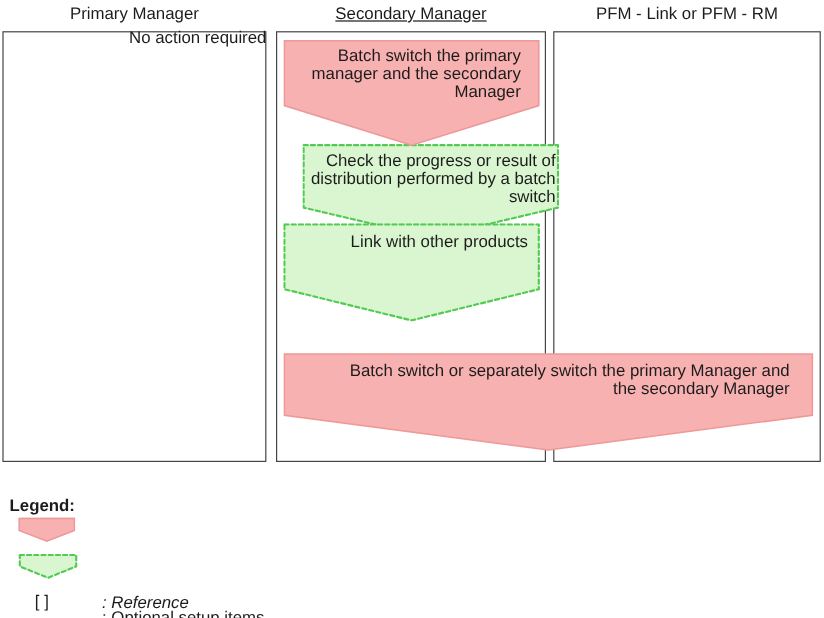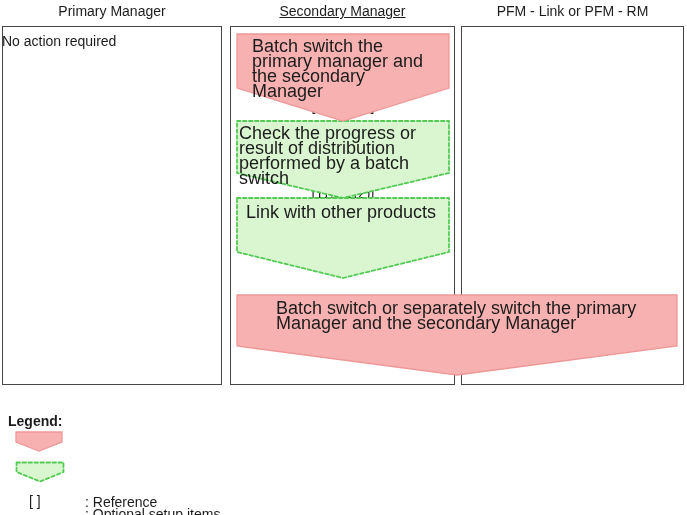--- a/index.html
+++ b/index.html
@@ -8,31 +8,31 @@
 
   .col-header {
     position:absolute; top:3px; font-size:14px; line-height:17px;
     text-align:center; white-space:nowrap;
   }
   .col-box {
     position:absolute; top:26px; height:359px; box-sizing:border-box;
     border:1.5px solid #454545; background:#ffffff; z-index:1;
   }
   .note {
-    position:absolute; top:33px; font-size:14px; line-height:16px;
-    text-align:left; z-index:2;
+    position:absolute; top:23px; font-size:14px; line-height:16px;
+    text-align:right; z-index:2;
   }
 
   .arrow { position:absolute; }
   .arrow.required { z-index:3; }
   .arrow.optional { z-index:2; }
   .arrow svg { position:absolute; left:0; top:0; display:block; }
   .arrow .txt {
-    position:relative; z-index:1; text-align:left;
-    font-size:18px; line-height:15px;
+    position:relative; z-index:1; text-align:right;
+    font-size:14px; line-height:15px;
   }
   .arrow .ref { text-align:center; font-size:14px; line-height:15px; }
 
   .legend-title { position:absolute; font-size:14px; line-height:16px;font-weight:bold; }
   .legend-icon { position:absolute; }
   .legend-label { position:absolute; font-size:14px; line-height:16px; white-space:nowrap; }
   .legend-bracket { position:absolute; font-size:14px; line-height:16px; }
 </style>
 </head>
 <body>
@@ -50,29 +50,29 @@
   <div class="note" style="left:2px; width:220px;">No action required</div>
 
   <div class="arrow required" style="left:236px; top:33px; width:214px; height:89px;">
     <svg width="214" height="89" viewBox="0 0 214 89">
       <polygon points="1,1 213,1 213,55 107,88 1,55" stroke-width="1.3" fill="#F8B1B1" stroke="#EE9898"></polygon>
     </svg>
     <div class="txt" style="padding:6px 16px 0 16px;">Batch switch the primary manager and the secondary Manager</div>
     <div class="ref">[11.7.2(1)]</div>
   </div>
 
-  <div class="arrow optional" style="left:236px; top:120px; width:214px; height:79px;">
+  <div class="arrow optional" style="left:252px; top:120px; width:214px; height:79px;">
     <svg width="214" height="79" viewBox="0 0 214 79">
       <polygon points="1,1 213,1 213,53 107,78 1,53" stroke-width="1.8" stroke-dasharray="3.5 2.5" stroke-linejoin="round" stroke-linecap="round" fill="#D9F6D0" stroke="#53CB53"></polygon>
     </svg>
     <div class="txt" style="padding:6px 3px 0 3px;">Check the progress or result of distribution performed by a batch switch</div>
     <div class="ref">[11.7.2(2)]</div>
   </div>
 
-  <div class="arrow optional" style="left:236px; top:197px; width:214px; height:82px;">
+  <div class="arrow optional" style="left:236px; top:186px; width:214px; height:82px;">
     <svg width="214" height="82" viewBox="0 0 214 82">
       <polygon points="1,1 213,1 213,55 107,81 1,55" stroke-width="1.8" stroke-dasharray="3.5 2.5" stroke-linejoin="round" stroke-linecap="round" fill="#D9F6D0" stroke="#53CB53"></polygon>
     </svg>
     <div class="txt" style="padding:8px 10px 0 10px;">Link with other products</div>
     <div class="ref">[11.7.2(3)]</div>
   </div>
 
   <div class="arrow required" style="left:236px; top:294px; width:442px; height:82px;">
     <svg width="442" height="82" viewBox="0 0 442 82">
       <polygon points="1,1 441,1 441,52 221,81 1,52" stroke-width="1.3" fill="#F8B1B1" stroke="#EE9898"></polygon>
@@ -86,15 +86,15 @@
   <svg class="legend-icon" style="left:15px; top:431px;" width="48" height="21" viewBox="0 0 48 21">
     <polygon points="1,1 47,1 47,11 24,20 1,11" stroke-width="1.3" fill="#F8B1B1" stroke="#EE9898"></polygon>
   </svg>
 
   <svg class="legend-icon" style="left:15px; top:461px;" width="50" height="22" viewBox="0 0 50 22">
     <polygon points="1.5,1.5 48.5,1.5 48.5,11 25,20.5 1.5,11" stroke-width="1.8" stroke-dasharray="3.5 2.5" stroke-linejoin="round" stroke-linecap="round" fill="#D9F6D0" stroke="#53CB53"></polygon>
   </svg>
   <div class="legend-label" style="left:85px; top:463px;margin-top:43px;">: Optional setup items</div>
 
   <div class="legend-bracket" style="left:29px; top:493px;">[ ]</div>
-  <div class="legend-label" style="left:85px; top:494px;">: Reference</div>
+  <div class="legend-label" style="left:85px; top:494px;font-style:italic;">: Reference</div>
 
 </div>
 
 </body></html>

